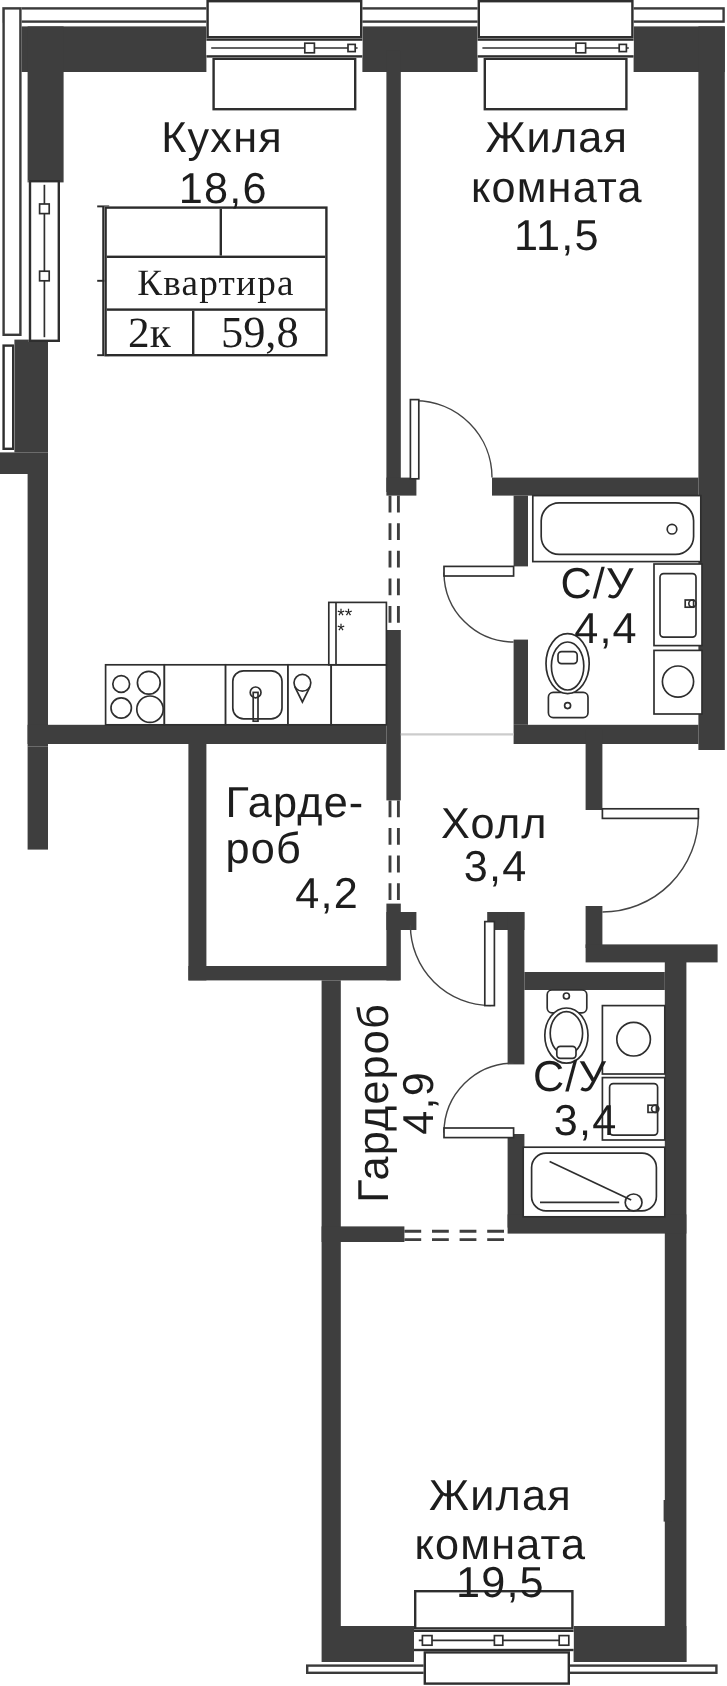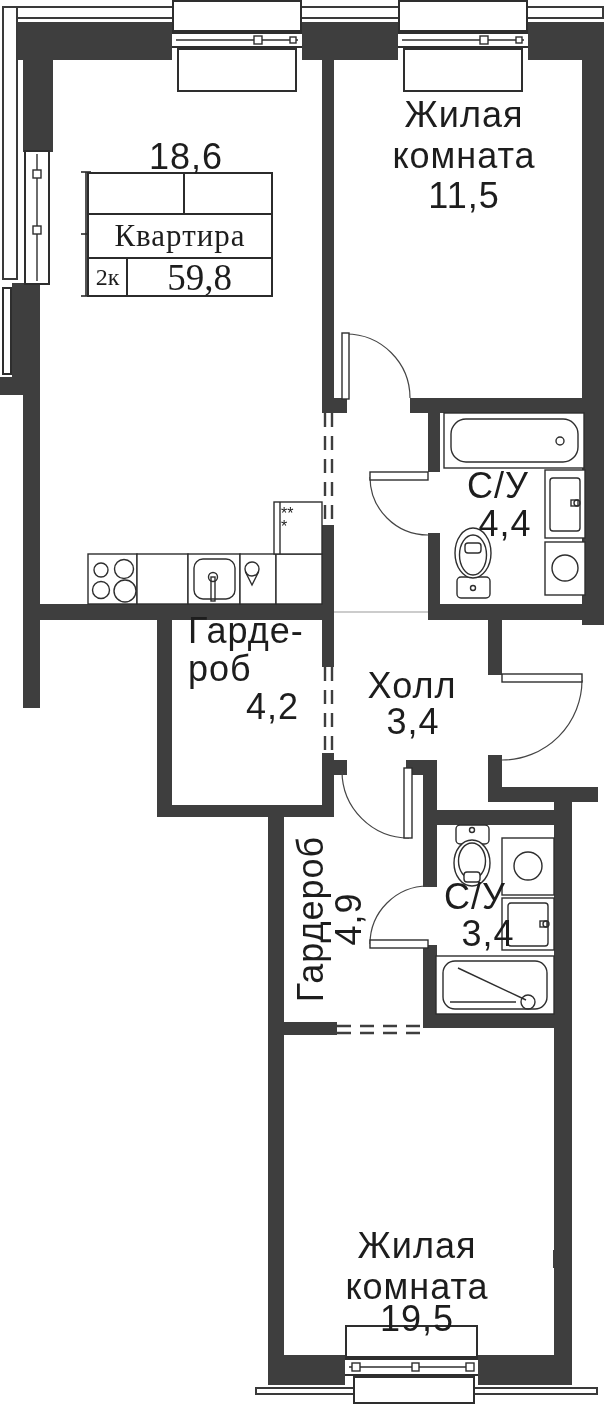--- a/index.html
+++ b/index.html
@@ -19,22 +19,22 @@
   
   .tbl{position:absolute;left:87px;top:172px;width:186px;height:125px;
        border:2px solid #2b2b2b;box-sizing:border-box;background:#fff;}
   .trow{display:flex;box-sizing:border-box;font-family:Liberation Serif, serif;}
   .trow1{height:41px;border-bottom:2px solid #2b2b2b;}
   .trow2{height:44px;border-bottom:2px solid #2b2b2b;align-items:center;justify-content:center;
          font-size:31px;letter-spacing:1px;}
   .trow3{height:36px;}
   .c1a{width:96px;border-right:2px solid #2b2b2b;box-sizing:border-box;}
   .c1b{flex:1;}
-  .c3a{width:39px;border-right:2px solid #2b2b2b;box-sizing:border-box;display:flex;
-       align-items:center;justify-content:center;font-size:24px;}
+  .c3a{width:73px;border-right:2px solid #2b2b2b;box-sizing:border-box;display:flex;
+       align-items:center;justify-content:center;font-size:36px;}
   .c3b{flex:1;display:flex;align-items:center;justify-content:center;font-size:37px;}
   .shaft{position:absolute;left:281px;top:507px;width:13px;font-size:16px;line-height:13px;
          word-break:break-all;color:#222;letter-spacing:0;}
 </style>
 </head>
 <body>
 
 <div id="plan">
 
   <div class="w" style="left:15px;top:22px;width:157px;height:38px"></div>
@@ -232,30 +232,31 @@
       <div class="c1a"></div>
       <div class="c1b"></div>
     </div>
     <div class="trow trow2">Квартира</div>
     <div class="trow trow3">
       <div class="c3a">2к</div>
       <div class="c3b">59,8</div>
     </div>
   </div>
 
+  <div class="lbl" style="left:185px;top:115px">Кухня</div>
   <div class="lbl" style="left:186px;top:157px">18,6</div>
 
   <div class="lbl" style="left:464px;top:115px">Жилая</div>
   <div class="lbl" style="left:464px;top:156px">комната</div>
   <div class="lbl" style="left:464px;top:196px">11,5</div>
 
   <div class="lbl" style="left:498px;top:486px">С/У</div>
   <div class="lbl" style="left:505px;top:524px">4,4</div>
 
-  <div class="lblblock" style="left:188px;top:612px">
+  <div class="lblblock" style="left:188px;top:650px">
     <div>Гарде-</div>
     <div>роб</div>
     <div class="indent">4,2</div>
   </div>
 
   <div class="lbl" style="left:412px;top:686px">Холл</div>
   <div class="lbl" style="left:413px;top:722px">3,4</div>
 
   <div class="rot">
     <div>Гардероб</div>

